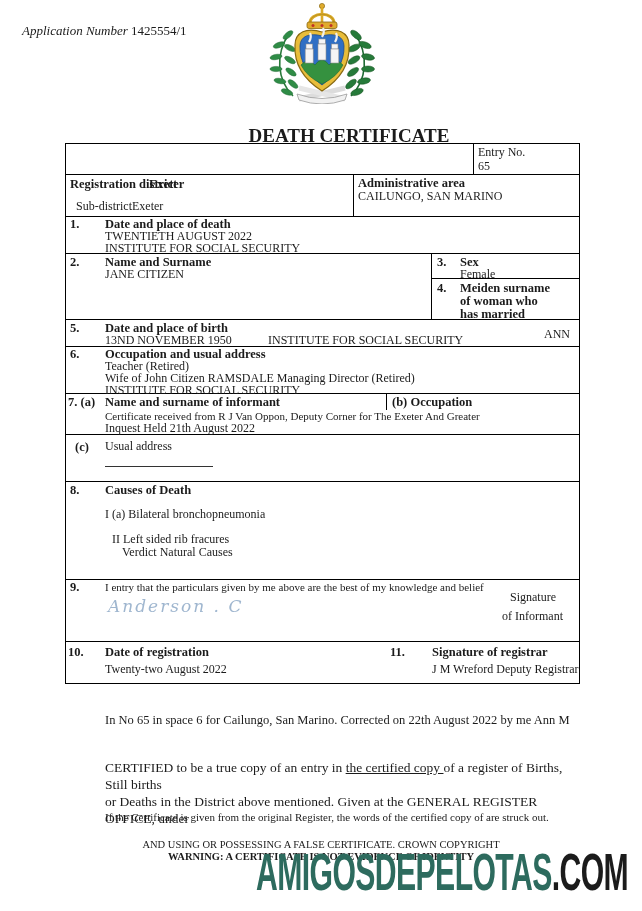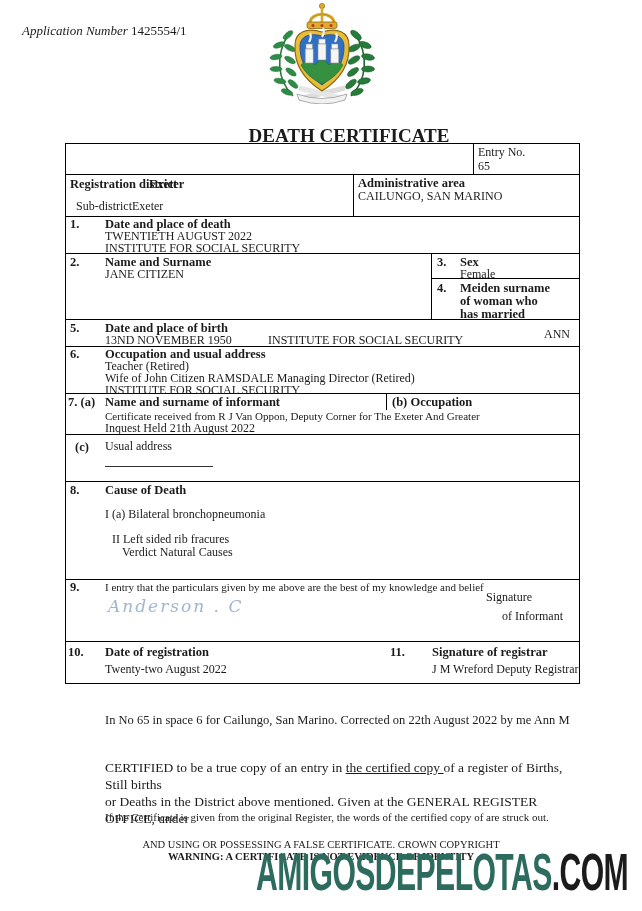--- a/index.html
+++ b/index.html
@@ -171,29 +171,29 @@
   <span class="abs lbl" style="left:68px;top:395px;">7. (a)</span>
   <span class="abs lbl" style="left:105px;top:395px;">Name and surname of informant</span>
   <span class="abs lbl" style="left:392px;top:395px;">(b) Occupation</span>
   <span class="abs t11" style="left:105px;top:410px;">Certificate received from R J Van Oppon, Deputy Corner for The Exeter And Greater</span>
   <span class="abs t12" style="left:105px;top:422px;">Inquest Held 21th August 2022</span>
   <span class="abs lbl" style="left:75px;top:440px;">(c)</span>
   <span class="abs t12" style="left:105px;top:440px;">Usual address</span>
   <div class="blankline" style="left:105px;top:466px;width:108px;"></div>
 
   <span class="abs lbl" style="left:70px;top:483px;">8.</span>
-  <span class="abs lbl" style="left:105px;top:483px;">Cause of Death</span>
+  <span class="abs lbl" style="left:105px;top:483px;">Causes of Death</span>
   <span class="abs t12" style="left:105px;top:508px;">I (a)  Bilateral bronchopneumonia</span>
   <span class="abs t12" style="left:112px;top:533px;">II  Left sided rib fracures</span>
   <span class="abs t12" style="left:122px;top:546px;">Verdict Natural Causes</span>
 
   <span class="abs lbl" style="left:70px;top:580px;">9.</span>
   <span class="abs sig" style="left:108px;top:596px;">Anderson . C</span>
   <span class="abs t11" style="left:105px;top:581px;">I entry that the particulars given by me above are the best of my knowledge and belief</span>
-  <span class="abs t12" style="left:486px;top:591px;">Signature</span>
+  <span class="abs t12" style="left:510px;top:591px;">Signature</span>
   <span class="abs t12" style="left:502px;top:610px;">of Informant</span>
 
   <span class="abs lbl" style="left:68px;top:645px;">10.</span>
   <span class="abs lbl" style="left:105px;top:645px;">Date of registration</span>
   <span class="abs t12" style="left:105px;top:663px;">Twenty-two August 2022</span>
   <span class="abs lbl" style="left:390px;top:645px;">11.</span>
   <span class="abs lbl" style="left:432px;top:645px;">Signature of registrar</span>
   <span class="abs t12" style="left:432px;top:663px;">J M Wreford Deputy Registrar</span>
 
   <div class="abs" style="left:105px;top:712px;font-size:12.5px;line-height:16px;">

